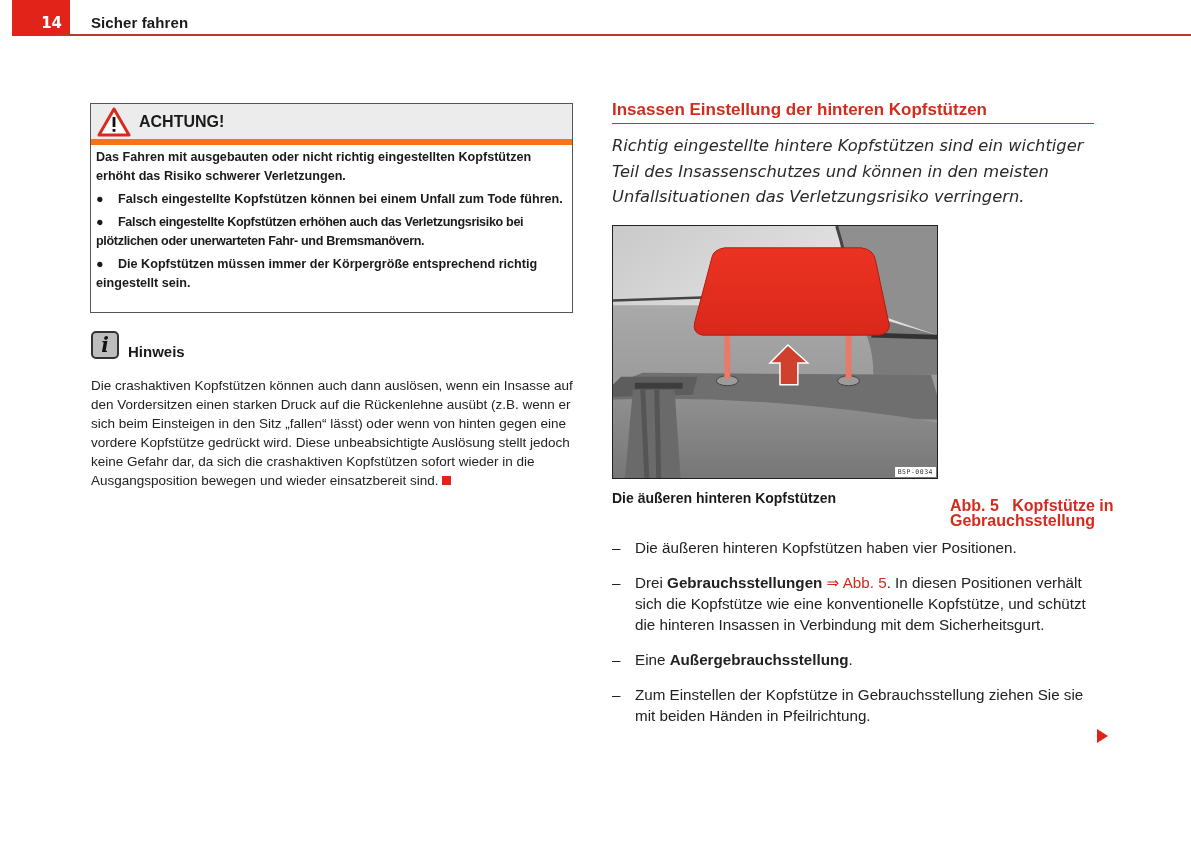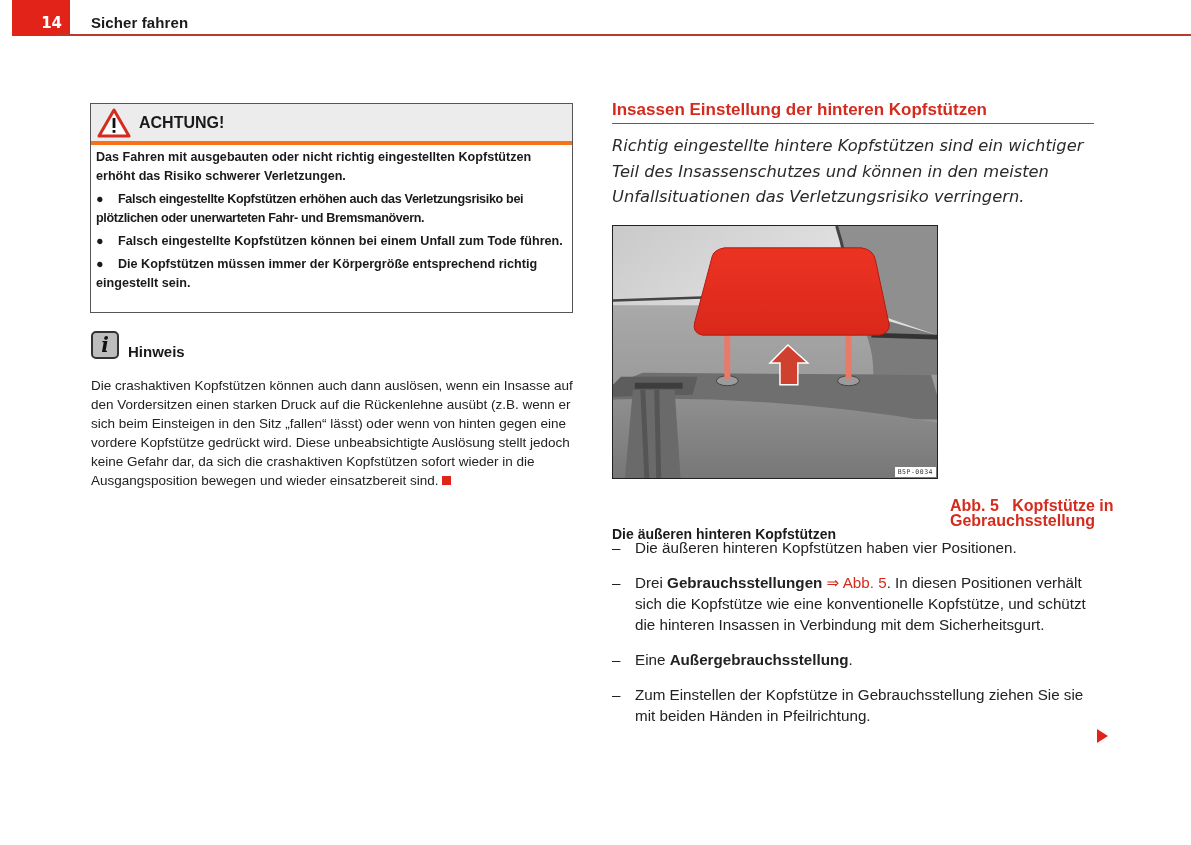--- a/index.html
+++ b/index.html
@@ -19,21 +19,21 @@
     font-family: "Liberation Sans", sans-serif; letter-spacing: 0.1px;
   }
   .hdr-rule { position: absolute; left: 58px; top: 34px; width: 1133px; height: 2px; background: #b83a2a; }
 
   
   .warn-box {
     position: absolute; left: 90px; top: 103px; width: 483px; height: 210px;
     border: 1px solid #555; background: #fff;
   }
   .warn-head {
-    height: 41px; background: #ececec; border-bottom: 4px solid #f97316;
+    height: 41px; background: #ececec; border-bottom: 6px solid #f97316;
     display: flex; align-items: center; padding-left: 6px;
   }
   .warn-head svg { width: 34px; height: 30px; }
   .warn-title { font-family: "Liberation Sans", sans-serif; font-weight: bold; font-size: 16px; margin-left: 8px; color: #1a1a1a; }
   .warn-body { padding: 3px 5px 0 5px; font-family: "Liberation Sans", sans-serif; font-weight: bold; font-size: 12.6px; line-height: 19px; color: #1a1a1a; }
   .warn-body p { margin-bottom: 4px; }
   .warn-body .bullet { display: inline-block; width: 22px; }
 
   
   .note-head { position: absolute; left: 91px; top: 331px; display: flex; align-items: flex-end; }
@@ -68,21 +68,21 @@
   .fig-code {
     position: absolute; right: 1px; bottom: 1px; background: #fff; color: #333;
     font-family: "DejaVu Sans Mono", monospace; font-size: 6.5px; padding: 1px 3px; letter-spacing: 0.5px;
   }
   .fig-caption {
     position: absolute; left: 950px; top: 450px; font-family: "Liberation Sans", sans-serif;
     font-weight: bold; font-size: 16px; line-height: 15px; color: #d52b1e; margin-top: 48px;
   }
 
   .sub-title {
-    position: absolute; left: 612px; top: 526px; font-family: "Liberation Sans", sans-serif;
+    position: absolute; left: 612px; top: 490px; font-family: "Liberation Sans", sans-serif;
     font-weight: bold; font-size: 14px; color: #1a1a1a;
   }
   .list { position: absolute; left: 612px; top: 537px; width: 490px; font-family: "Liberation Sans", sans-serif; font-size: 15.2px; line-height: 21px; color: #222; }
   .list-item { position: relative; padding-left: 23px; margin-bottom: 14px; }
   .list-item .dash { position: absolute; left: 0; top: 0; }
   .ref { color: #d52b1e; }
   .next-arrow {
     position: absolute; left: 1097px; top: 729px; width: 0; height: 0;
     border-top: 7px solid transparent; border-bottom: 7px solid transparent; border-left: 11px solid #e2231a;
   }
@@ -98,22 +98,22 @@
   <div class="warn-head">
     <svg viewBox="0 0 34 30">
       <path d="M17 2 L32 28 L2 28 Z" fill="#fff" stroke="#d62b1f" stroke-width="3" stroke-linejoin="round"></path>
       <rect x="15.6" y="10" width="2.8" height="10" fill="#111"></rect>
       <rect x="15.6" y="22" width="2.8" height="2.8" fill="#111"></rect>
     </svg>
     <span class="warn-title">ACHTUNG!</span>
   </div>
   <div class="warn-body">
     <p>Das Fahren mit ausgebauten oder nicht richtig eingestellten Kopfstützen erhöht das Risiko schwerer Verletzungen.</p>
+    <p><span class="bullet">●</span><span>Falsch eingestellte Kopfstützen können bei einem Unfall zum Tode führen.</span></p>
     <p><span class="bullet">●</span><span style="letter-spacing:-0.35px">Falsch eingestellte Kopfstützen erhöhen auch das Verletzungsrisiko bei plötzlichen oder unerwarteten Fahr- und Bremsmanövern.</span></p>
-    <p><span class="bullet">●</span><span>Falsch eingestellte Kopfstützen können bei einem Unfall zum Tode führen.</span></p>
     <p><span class="bullet">●</span><span>Die Kopfstützen müssen immer der Körpergröße entsprechend richtig eingestellt sein.</span></p>
   </div>
 </div>
 
 <div class="note-head">
   <div class="note-icon">i</div>
   <span class="note-title">Hinweis</span>
 </div>
 <div class="note-body"><span>Die crashaktiven Kopfstützen können auch dann auslösen, wenn ein Insasse auf den Vordersitzen einen starken Druck auf die Rückenlehne ausübt (z.B. wenn er sich beim Einsteigen in den Sitz „fallen“ lässt) oder wenn von hinten gegen eine vordere Kopfstütze gedrückt wird. Diese unbeabsichtigte Auslösung stellt jedoch keine Gefahr dar, da sich die crashaktiven Kopfstützen sofort wieder in die Ausgangsposition bewegen und wieder einsatzbereit sind.</span><span class="end-square"></span></div>
 

